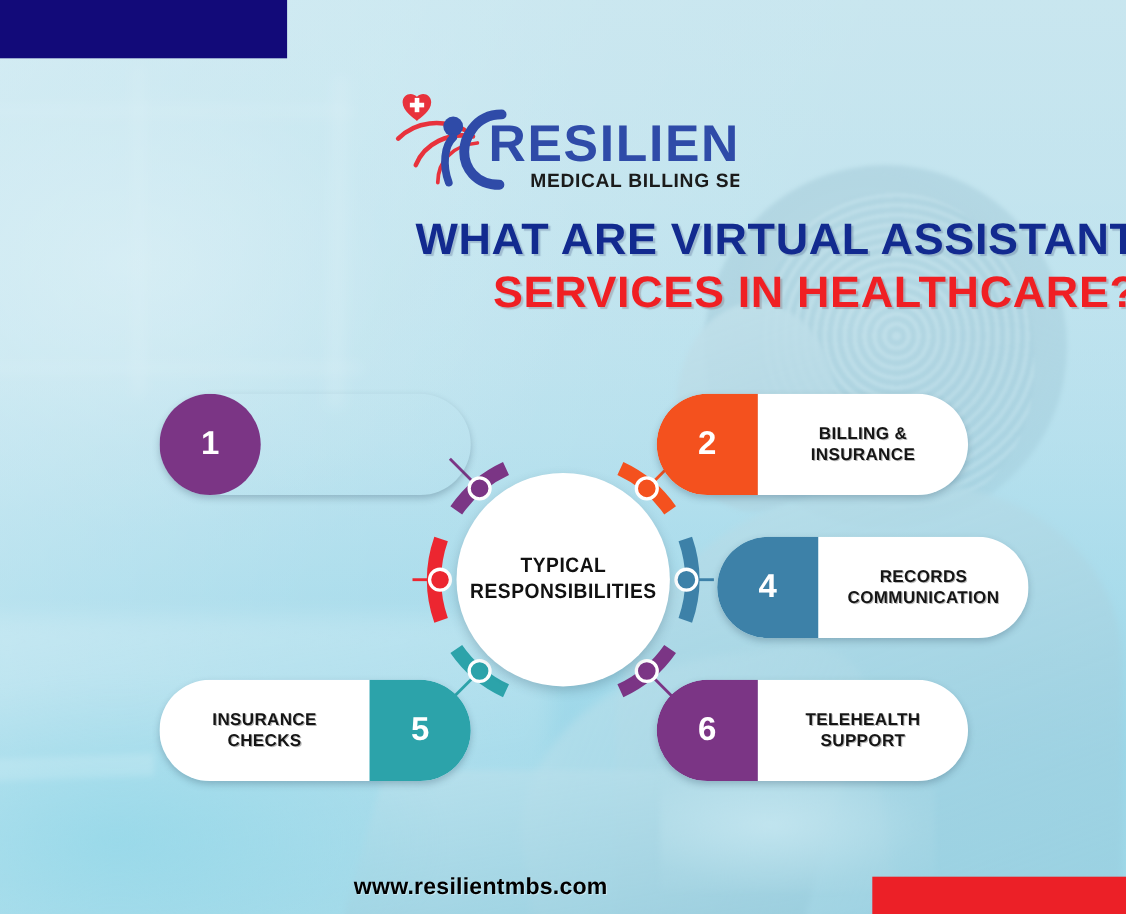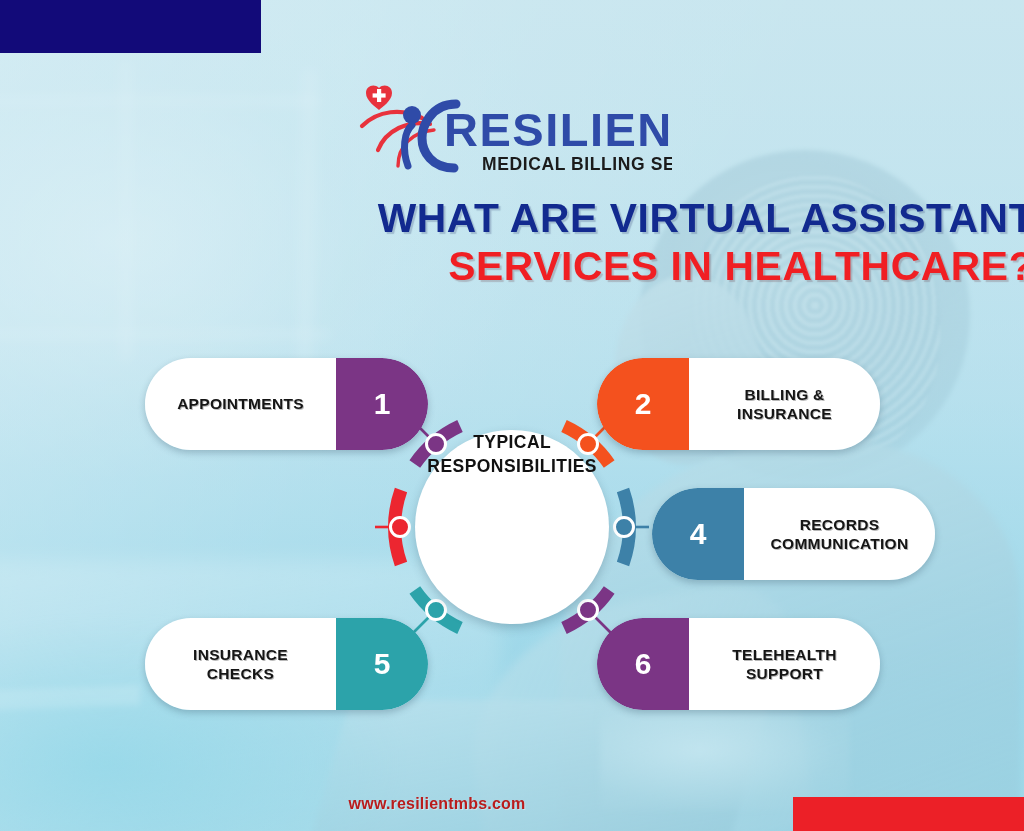--- a/index.html
+++ b/index.html
@@ -133,33 +133,33 @@
   #pill-2{left:597px;top:18px;width:283px;}
   #pill-3{left:100px;top:148px;width:283px;}
   #pill-4{left:652px;top:148px;width:283px;}
   #pill-5{left:145px;top:278px;width:283px;}
   #pill-6{left:597px;top:278px;width:283px;}
 
   
   .hub{
     position:absolute;left:415px;top:430px;width:194px;height:194px;border-radius:50%;
     background:#ffffff;box-shadow:0 4px 10px rgba(40,70,90,.25);
-    display:flex;align-items:flex-start;justify-content:center;
+    display:flex;align-items:center;justify-content:center;
   }
   .hub-text{
     text-align:center;font-weight:bold;color:#111;line-height:1.25;
     font-size:19px;letter-spacing:.5px;transform:scaleX(.92);
   }
   .hub-text .t1{display:block;font-size:19px;}
   .hub-text .t2{display:block;font-size:19px;}
 
   
   .url{
     position:absolute;left:0;top:795px;width:1024px;text-align:center;
-    font-size:16px;font-weight:bold;color:#b91c1c;letter-spacing:.2px;
+    font-size:21px;font-weight:bold;color:#000000;letter-spacing:.2px;
     text-shadow:1px 1px 0 rgba(255,255,255,.35);
   }
   .url span{display:inline-block;margin-left:-150px;}
 </style>
 </head>
 <body>
 
 <div id="canvas">
 
   <div class="bg-layer bg-office"></div>
@@ -241,23 +241,20 @@
         <circle cx="436" cy="104" r="9.5" fill="#7B3585" stroke="#ffffff" stroke-width="3"></circle>
         <circle cx="588" cy="104" r="9.5" fill="#F4511E" stroke="#ffffff" stroke-width="3"></circle>
         <circle cx="400" cy="187" r="9.5" fill="#EC2630" stroke="#ffffff" stroke-width="3"></circle>
         <circle cx="624" cy="187" r="9.5" fill="#3D81A8" stroke="#ffffff" stroke-width="3"></circle>
         <circle cx="436" cy="270" r="9.5" fill="#2CA3AA" stroke="#ffffff" stroke-width="3"></circle>
         <circle cx="588" cy="270" r="9.5" fill="#7B3585" stroke="#ffffff" stroke-width="3"></circle>
       </g>
     </svg>
 
     <div class="pill right-num" id="pill-1">
-      <div class="label">
-        <span>APPOINTMENTS</span>
-      </div>
       <div class="num" style="background:#7B3585">1</div>
     </div>
 
     <div class="pill left-num" id="pill-2">
       <div class="num" style="background:#F4511E">2</div>
       <div class="label">
         <span>
           <span>BILLING &amp;</span><br>
           <span>INSURANCE</span>
         </span>

